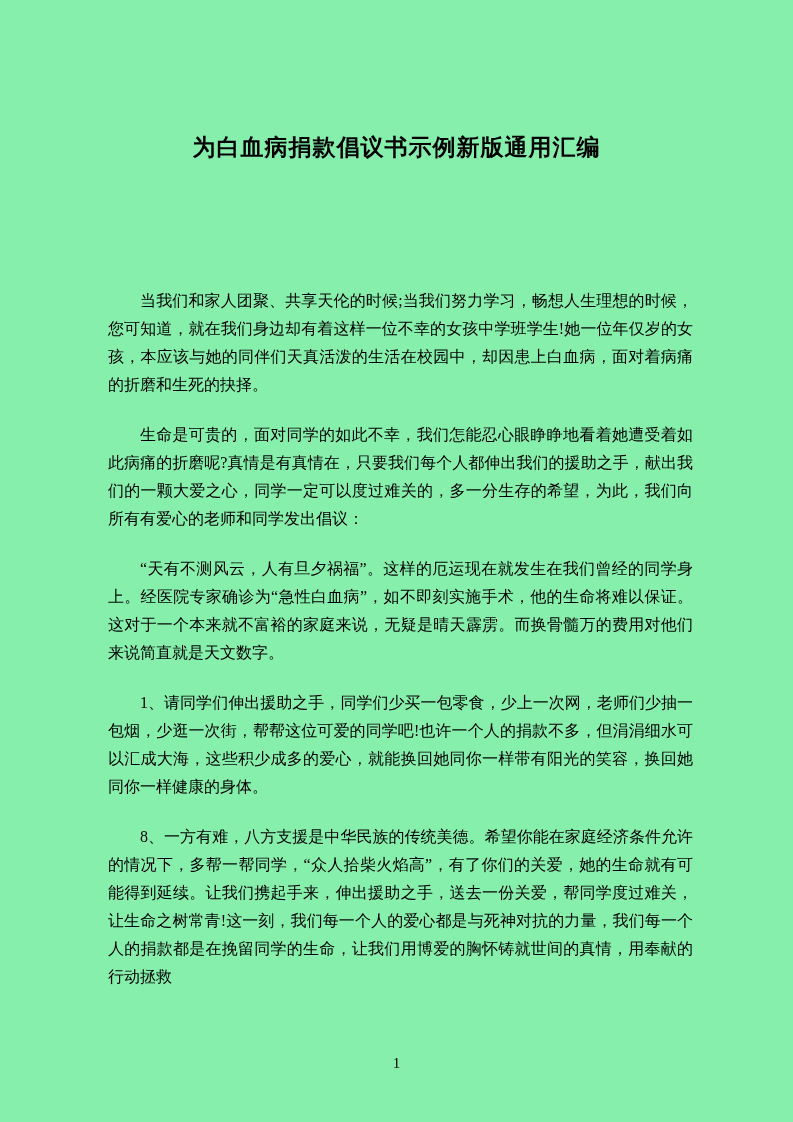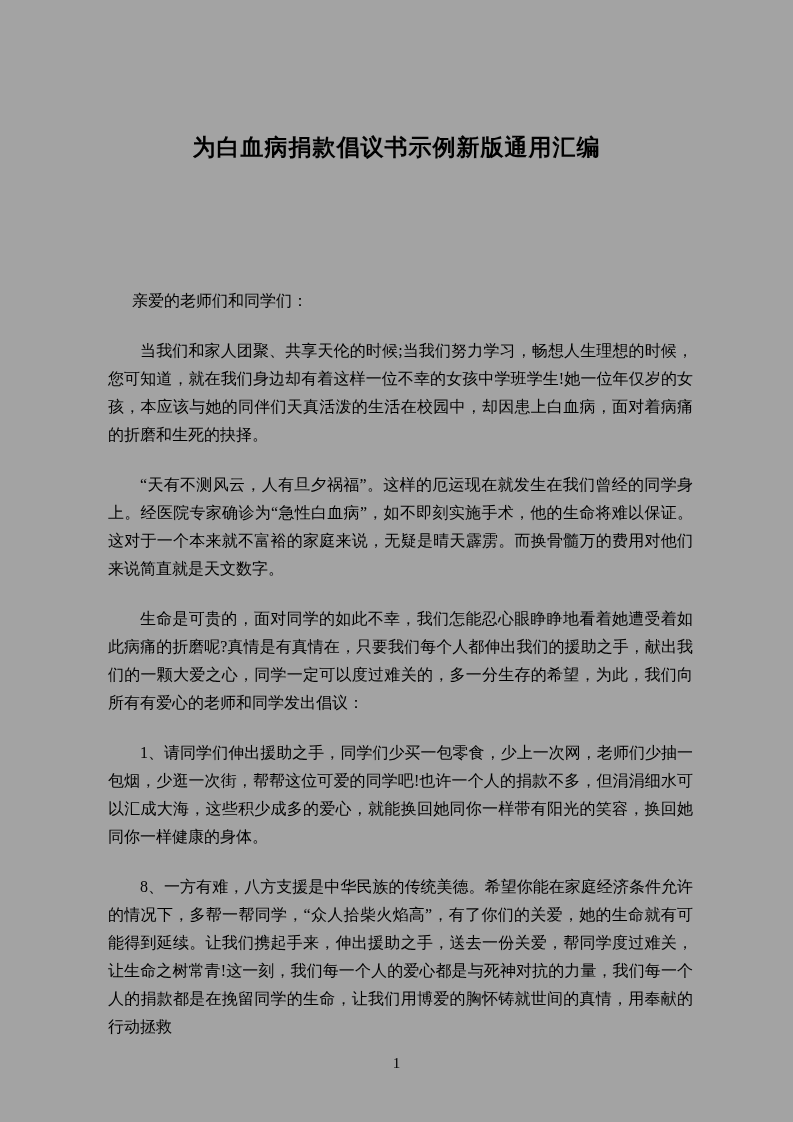--- a/index.html
+++ b/index.html
@@ -6,21 +6,21 @@
   html, body {
     margin: 0;
     padding: 0;
     background: #ffffff;
   }
   .page {
     position: relative;
     width: 793px;
     height: 1122px;
     margin: 0 auto;
-    background: #a3a3a3;
+    background: #86efac;
     color: #000000;
     font-family: "Liberation Serif", "DejaVu Serif", serif;
     overflow: hidden;
   }
   .doc-title {
     margin: 0;
     padding-top: 132px;
     text-align: center;
     font-size: 23px;
     font-weight: bold;
@@ -54,27 +54,26 @@
   }
 </style>
 </head>
 <body>
 
 <div class="page">
 
   <h1 class="doc-title">为白血病捐款倡议书示例新版通用汇编</h1>
 
   <div class="doc-body">
-    <p class="salutation">亲爱的老师们和同学们：</p>
 
     <p class="para">当我们和家人团聚、共享天伦的时候;当我们努力学习，畅想人生理想的时候，您可知道，就在我们身边却有着这样一位不幸的女孩中学班学生!她一位年仅岁的女孩，本应该与她的同伴们天真活泼的生活在校园中，却因患上白血病，面对着病痛的折磨和生死的抉择。</p>
 
+    <p class="para">生命是可贵的，面对同学的如此不幸，我们怎能忍心眼睁睁地看着她遭受着如此病痛的折磨呢?真情是有真情在，只要我们每个人都伸出我们的援助之手，献出我们的一颗大爱之心，同学一定可以度过难关的，多一分生存的希望，为此，我们向所有有爱心的老师和同学发出倡议：</p>
+
     <p class="para">“天有不测风云，人有旦夕祸福”。这样的厄运现在就发生在我们曾经的同学身上。经医院专家确诊为“急性白血病”，如不即刻实施手术，他的生命将难以保证。这对于一个本来就不富裕的家庭来说，无疑是晴天霹雳。而换骨髓万的费用对他们来说简直就是天文数字。</p>
-
-    <p class="para">生命是可贵的，面对同学的如此不幸，我们怎能忍心眼睁睁地看着她遭受着如此病痛的折磨呢?真情是有真情在，只要我们每个人都伸出我们的援助之手，献出我们的一颗大爱之心，同学一定可以度过难关的，多一分生存的希望，为此，我们向所有有爱心的老师和同学发出倡议：</p>
 
     <p class="para">1、请同学们伸出援助之手，同学们少买一包零食，少上一次网，老师们少抽一包烟，少逛一次街，帮帮这位可爱的同学吧!也许一个人的捐款不多，但涓涓细水可以汇成大海，这些积少成多的爱心，就能换回她同你一样带有阳光的笑容，换回她同你一样健康的身体。</p>
 
     <p class="para">8、一方有难，八方支援是中华民族的传统美德。希望你能在家庭经济条件允许的情况下，多帮一帮同学，“众人拾柴火焰高”，有了你们的关爱，她的生命就有可能得到延续。让我们携起手来，伸出援助之手，送去一份关爱，帮同学度过难关，让生命之树常青!这一刻，我们每一个人的爱心都是与死神对抗的力量，我们每一个人的捐款都是在挽留同学的生命，让我们用博爱的胸怀铸就世间的真情，用奉献的行动拯救</p>
   </div>
 
   <div class="page-number">1</div>
 
 </div>
 

